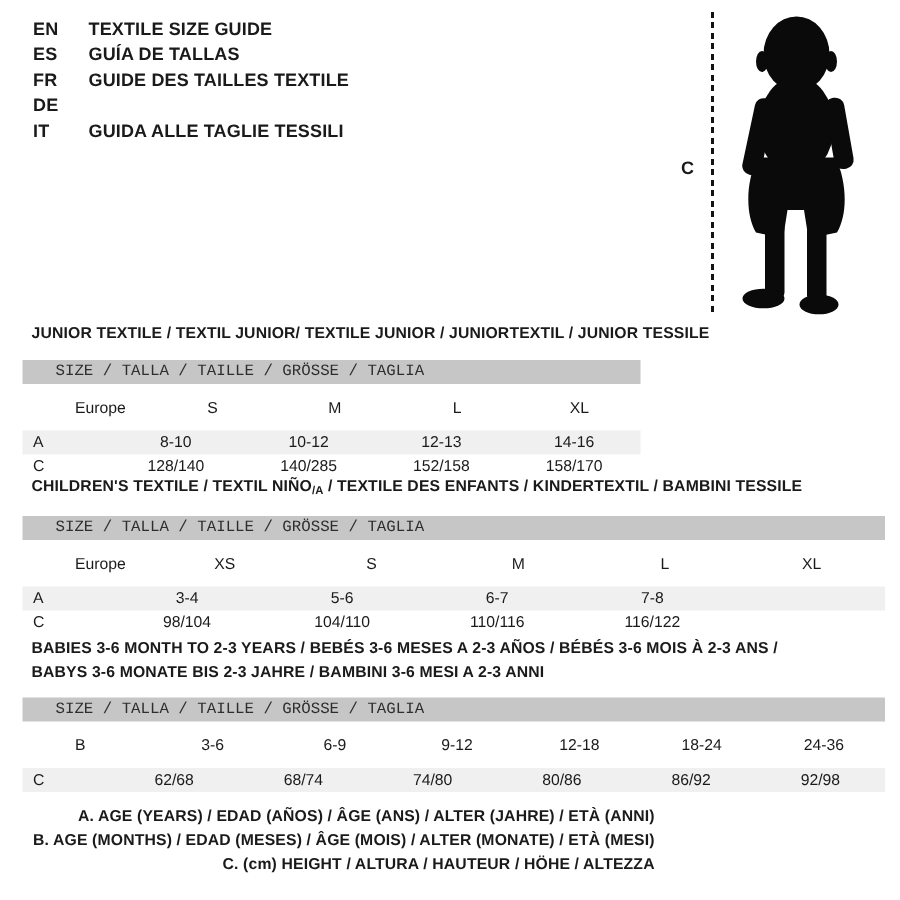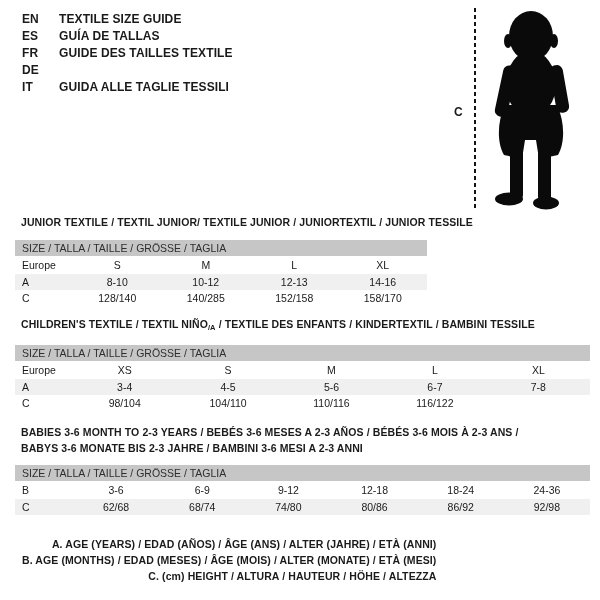--- a/index.html
+++ b/index.html
@@ -23,24 +23,24 @@
   
   .sec{position:absolute;left:15px;}
   .sec1{top:216px;width:412px;}
   .sec2{top:318px;width:575px;}
   .sec3{top:424px;width:575px;}
   .sec-title{font-weight:bold;font-size:10.5px;line-height:13px;padding-left:6px;margin-bottom:11px;letter-spacing:.1px;white-space:nowrap;}
   .sec3 .sec-title{line-height:16px;margin-bottom:9px;white-space:normal;}
   .sub{font-size:7.5px;vertical-align:-2px;}
   .size-bar{
     height:16px;line-height:16px;background:#c6c6c6;color:#2e2e2e;
-    font-size:10.5px;padding-left:7px;margin-bottom:1px;
+    font-size:10.5px;padding-left:22px;margin-bottom:1px;font-family:Liberation Mono, monospace;
   }
   .t-row{display:grid;height:16px;line-height:16px;font-size:10.5px;align-items:center;}
-  .t-row.tall{height:17px;line-height:17px;}
+  .t-row.tall{height:30px;line-height:17px;margin-left:28px;}
   .cols4{grid-template-columns:58px repeat(4,1fr);}
   .cols5{grid-template-columns:58px repeat(5,1fr);}
   .cols6{grid-template-columns:58px repeat(6,1fr);}
   .t-row .lbl{padding-left:7px;text-align:left;}
   .t-row .val{text-align:center;}
   .shaded{background:#f0f0f0;}
   
   .footnotes{position:absolute;left:22px;top:536px;font-weight:bold;font-size:10.5px;line-height:16px;letter-spacing:.1px;text-align:right;}
 </style>
 </head>
@@ -126,21 +126,20 @@
         <span class="lbl">Europe</span>
         <span class="val">XS</span>
         <span class="val">S</span>
         <span class="val">M</span>
         <span class="val">L</span>
         <span class="val">XL</span>
       </div>
       <div class="t-row cols5 shaded">
         <span class="lbl">A</span>
         <span class="val">3-4</span>
-        <span class="val">4-5</span>
         <span class="val">5-6</span>
         <span class="val">6-7</span>
         <span class="val">7-8</span>
       </div>
       <div class="t-row cols5">
         <span class="lbl">C</span>
         <span class="val">98/104</span>
         <span class="val">104/110</span>
         <span class="val">110/116</span>
         <span class="val">116/122</span>

